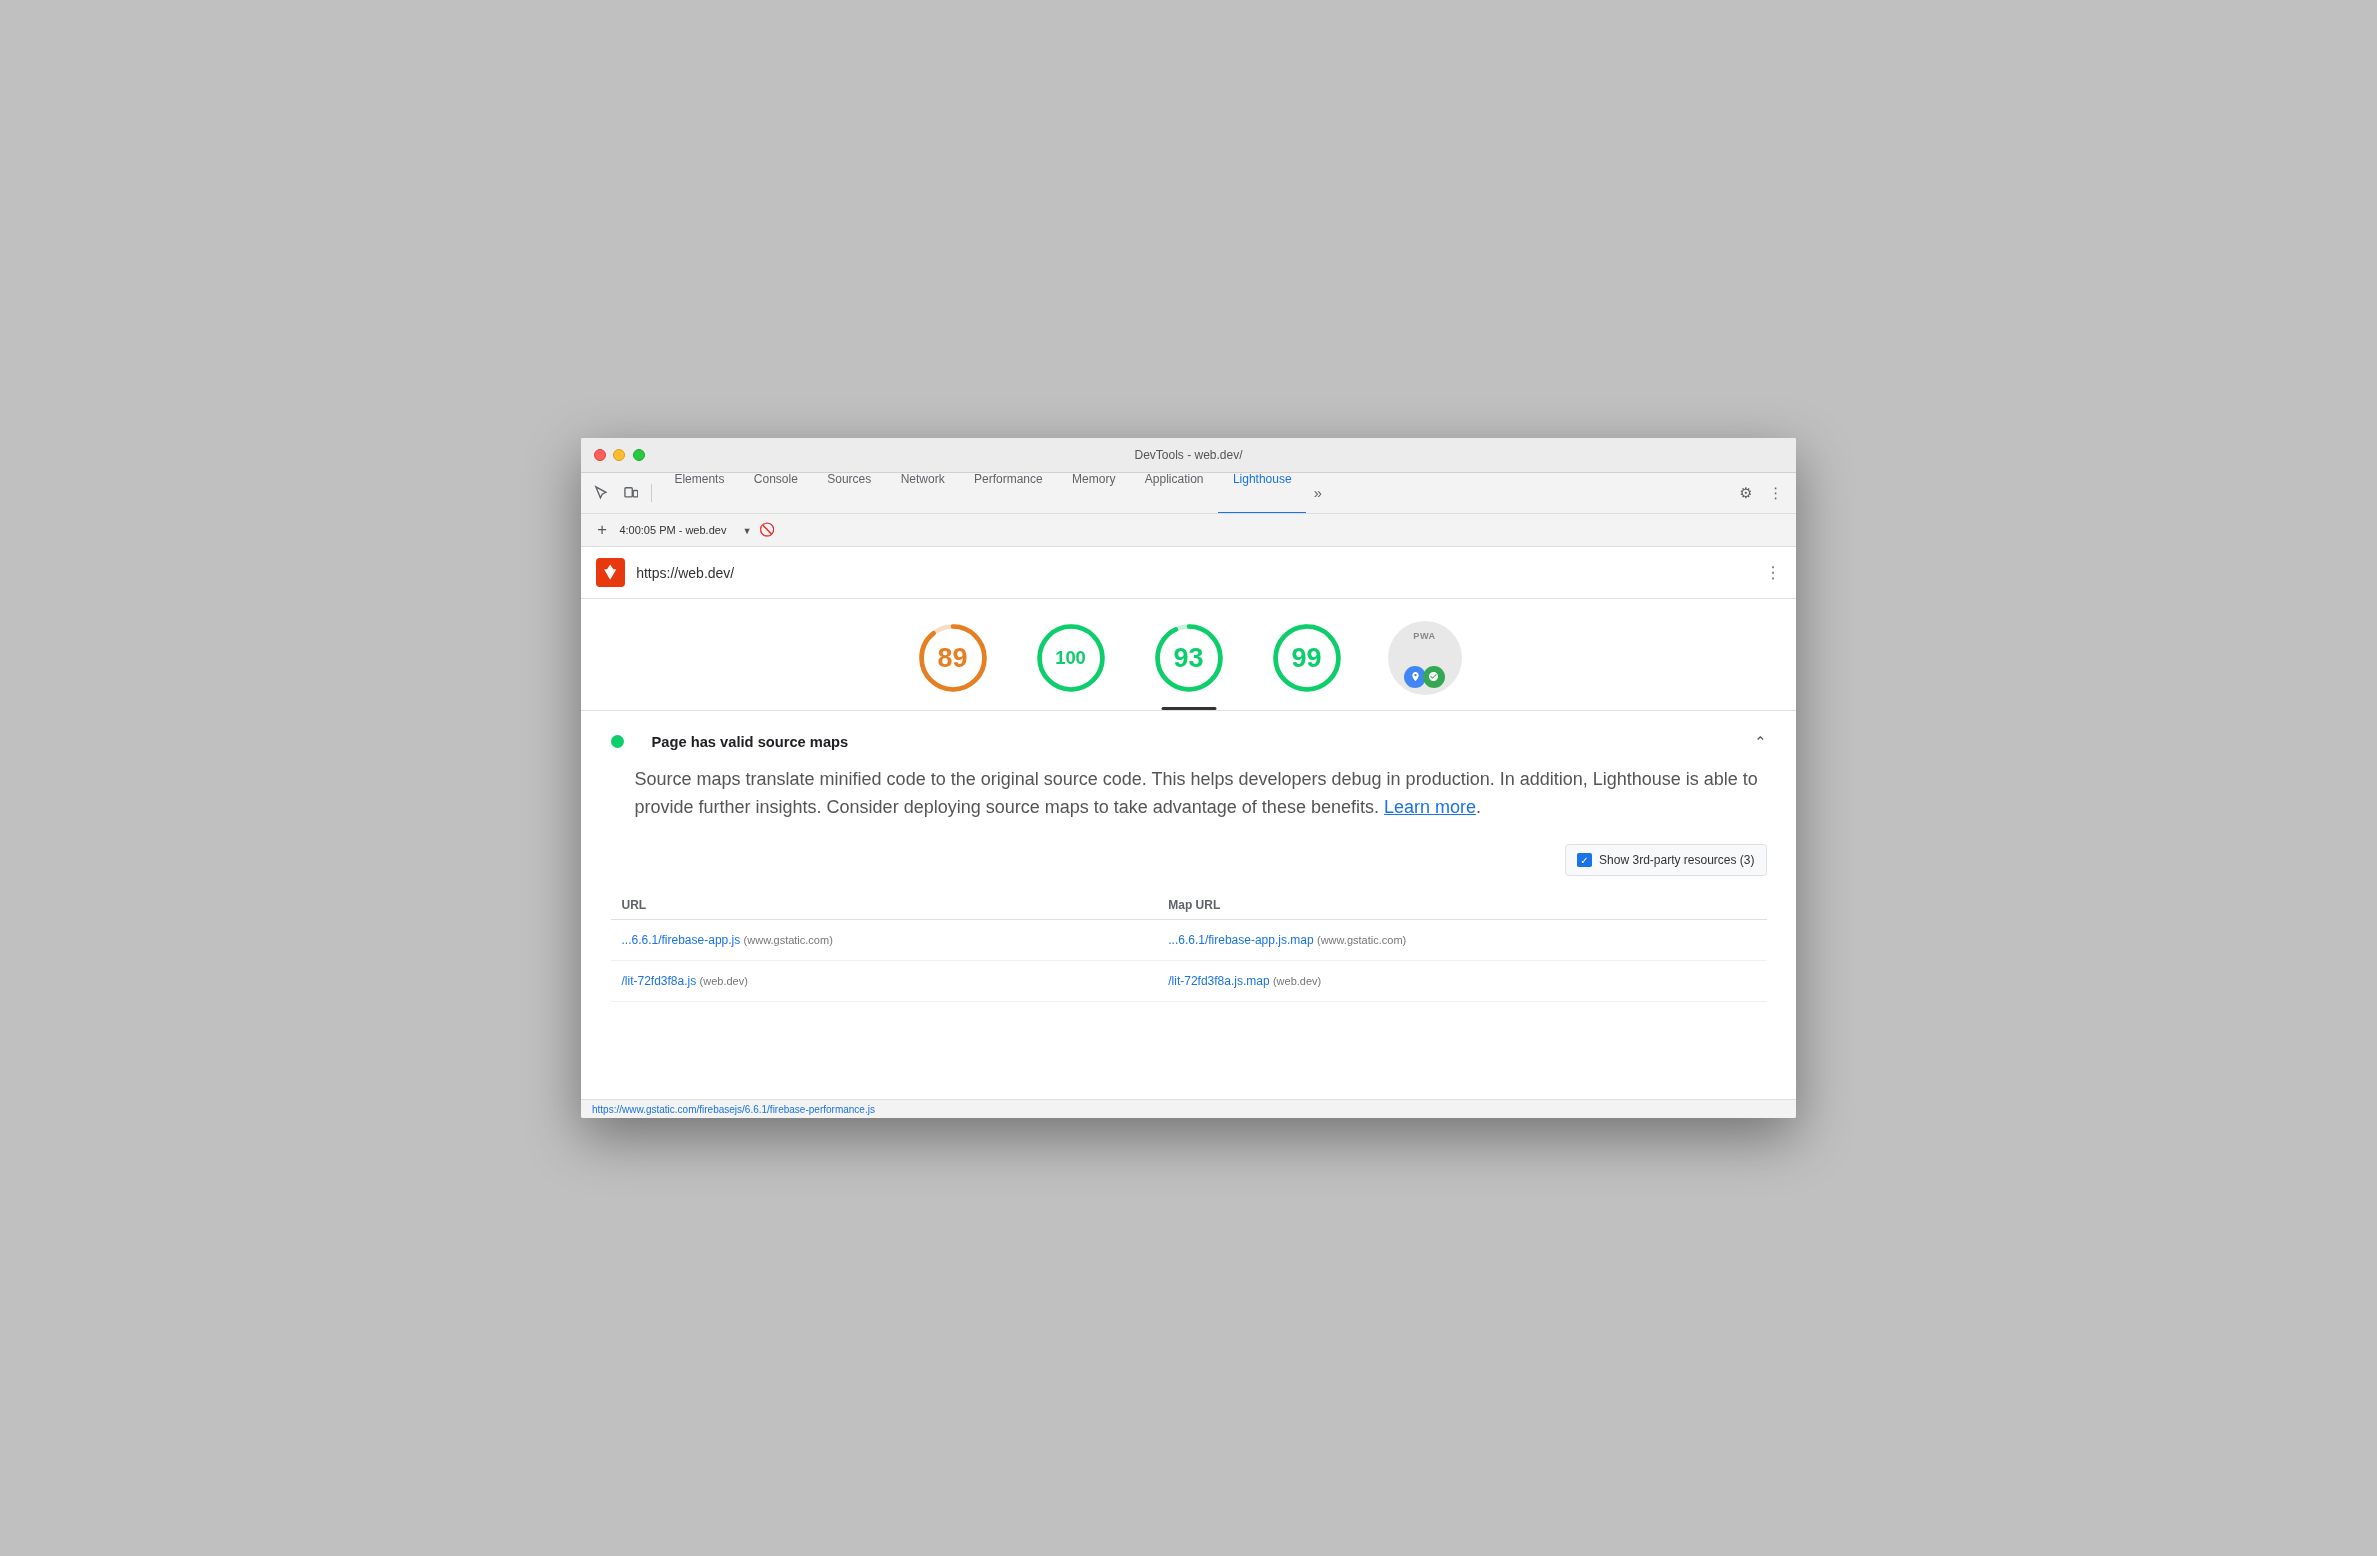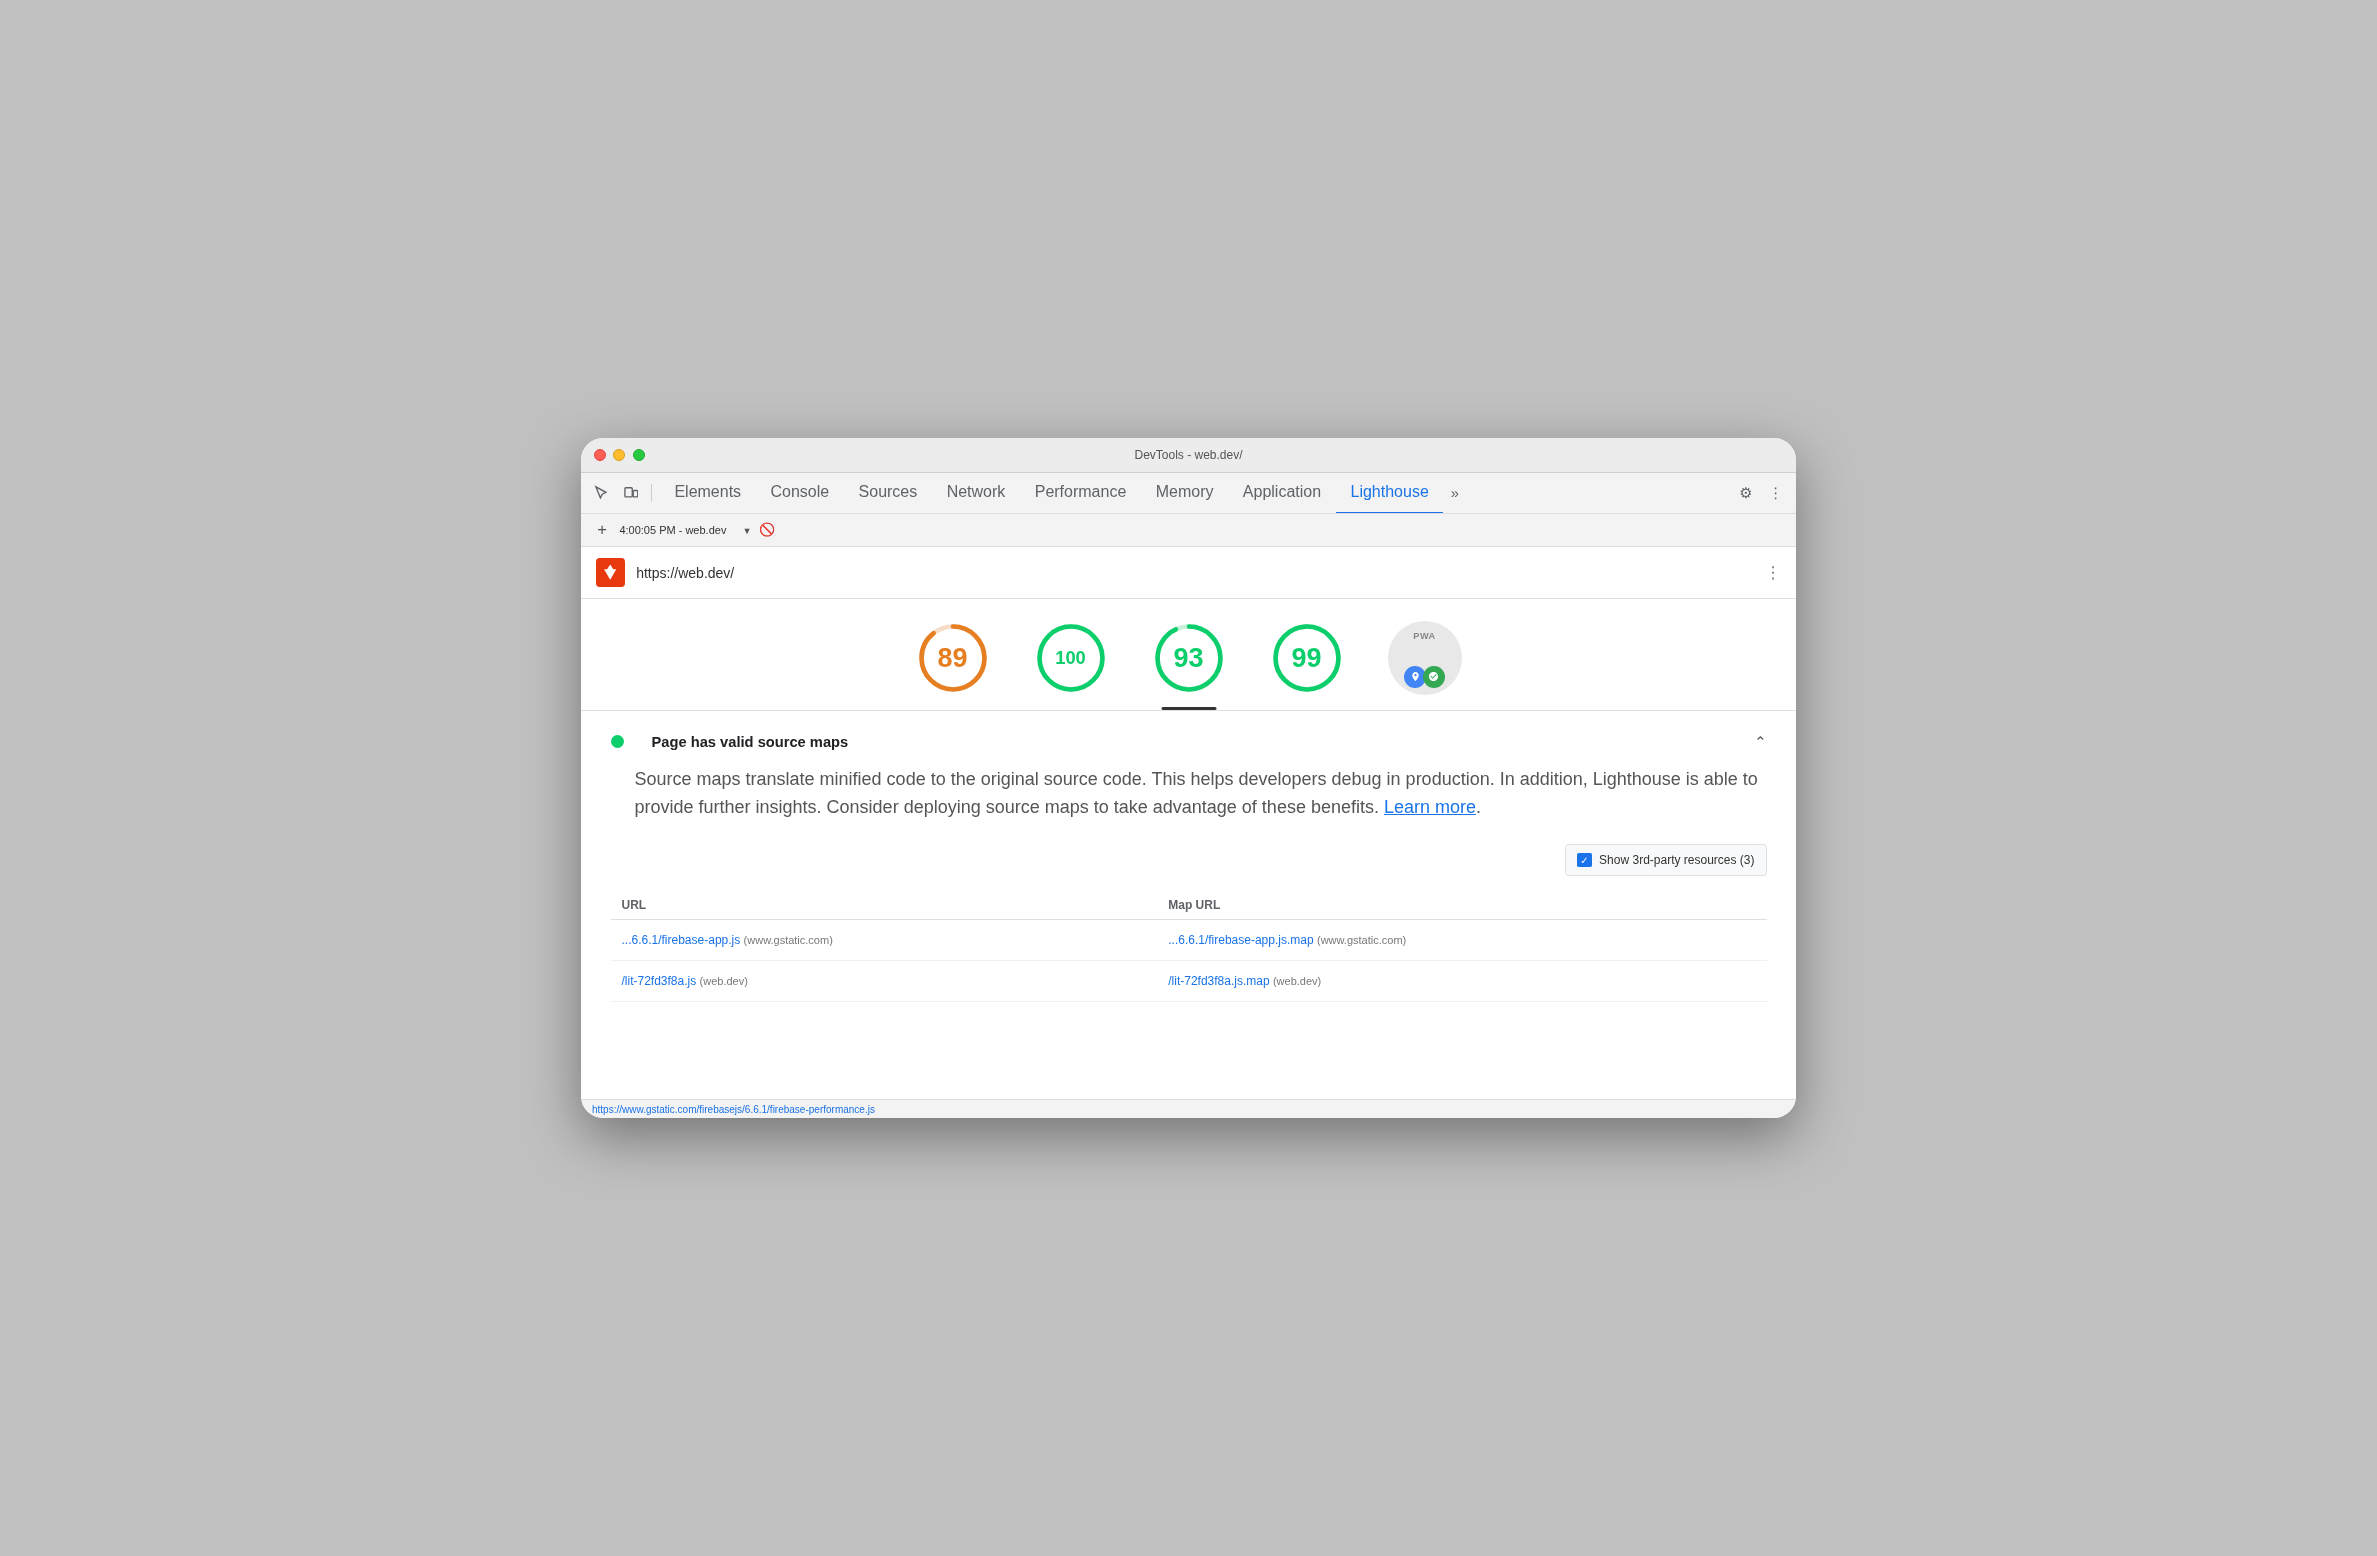--- a/index.html
+++ b/index.html
@@ -7,21 +7,21 @@
       background: #c0c0c0;
       display: flex;
       align-items: center;
       justify-content: center;
       min-height: 100vh;
       font-family: -apple-system, BlinkMacSystemFont, 'Segoe UI', sans-serif;
     }
     .window {
       width: 1215px;
       background: #f0f0f0;
-      border-radius: 22px;
+      border-radius: 2px;
       box-shadow: 0 18.4px 55px rgba(0,0,0,0.4);
       overflow: hidden;
     }
     
     .title-bar {
       background: #ececec;
       height: 35px;
       display: flex;
       align-items: center;
       justify-content: center;
@@ -80,22 +80,21 @@
     .nav-tabs {
       display: flex;
       align-items: center;
       height: 100%;
       flex: 1;
     }
     .nav-tab {
       padding: 0 14.7px;
       height: 41px;
       display: flex;
-      align-items: center;
-      font-size: 16px;
+      font-size: 12px;
       color: #5f6368;
       cursor: pointer;
       white-space: nowrap;
       border-bottom: 1.8px solid transparent;
       position: relative;
     }
     .nav-tab.active {
       color: #1a73e8;
       border-bottom: 1.8px solid #1a73e8;
     }

